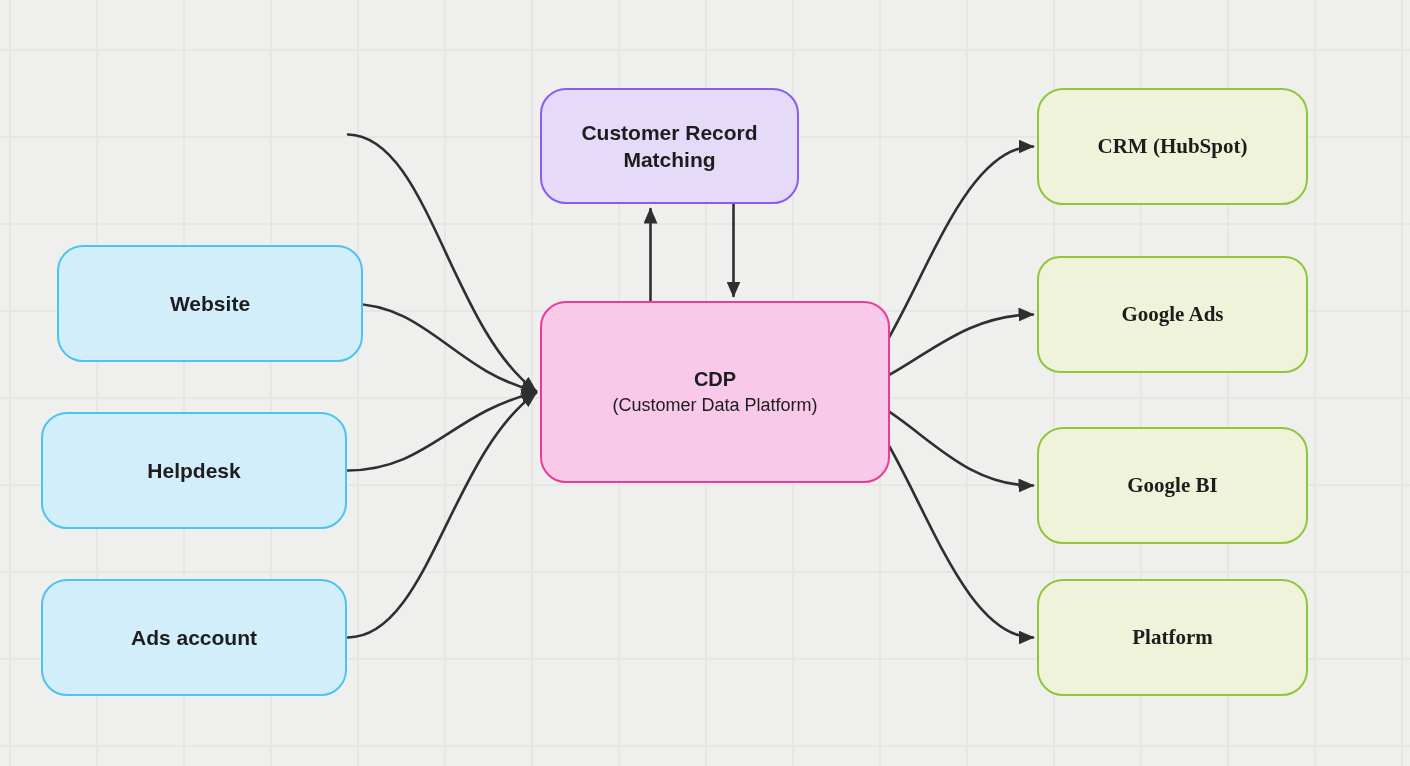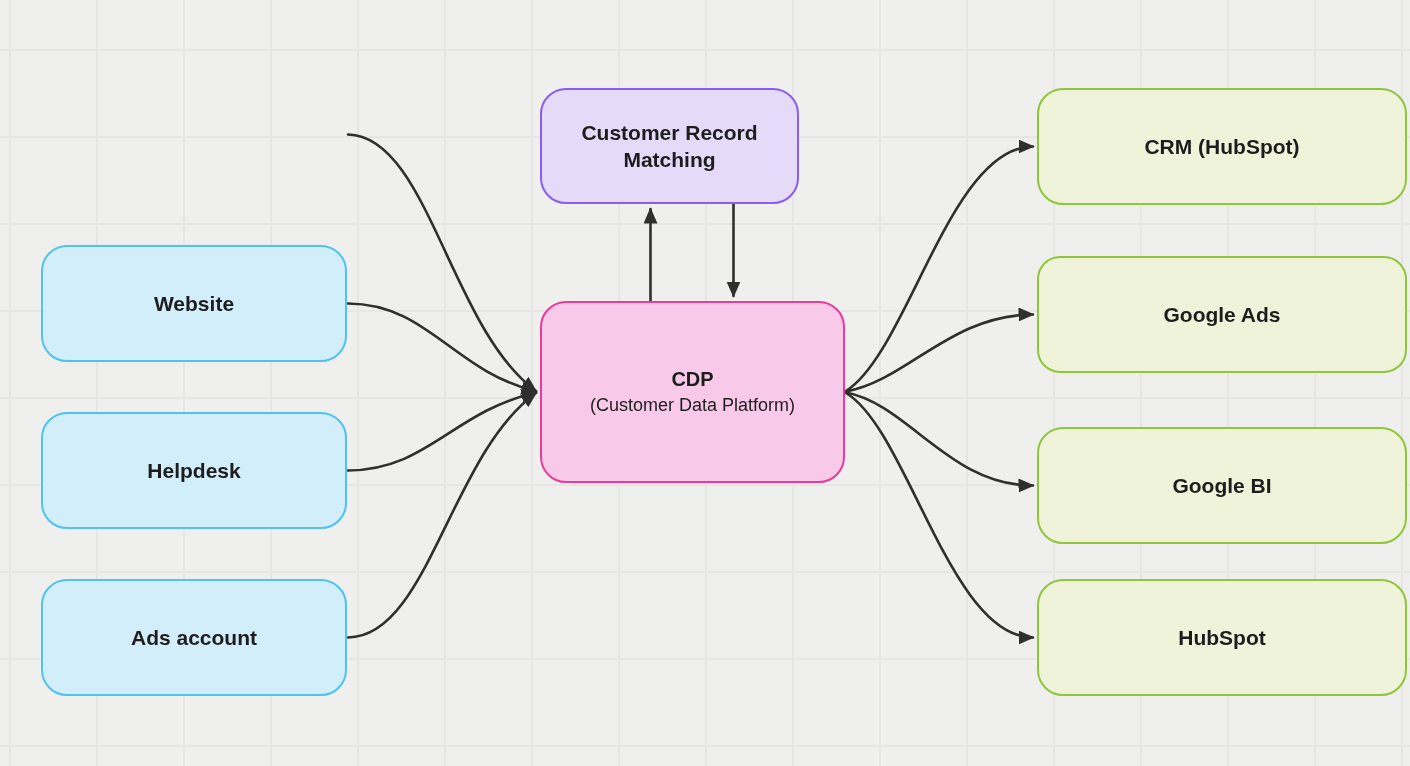--- a/index.html
+++ b/index.html
@@ -51,59 +51,60 @@
   }
 
   .node.source {
     left: 41px;
     width: 306px;
     height: 117px;
     background: #d3eefb;
     border: 2.5px solid #4ec3f0;
   }
   .node.source.n0 { top: 76px; }
-  .node.source.n1 { top: 245px; }
+  .node.source.n1 { top: 245px; margin-left: 16px; }
   .node.source.n2 { top: 412px; }
   .node.source.n3 { top: 579px; }
 
   .node.matching {
     left: 540px;
     top: 88px;
     width: 259px;
     height: 116px;
     background: #e5daf8;
     border: 2.5px solid #8a5cf0;
     padding: 0 38px;
   }
 
   .node.cdp {
     left: 540px;
     top: 301px;
-    width: 305px;
+    width: 350px;
     height: 182px;
     background: #f8c9e9;
     border: 2.5px solid #ea3b9b;
   }
   .node.cdp .title {
     font-size: 20px;
     font-weight: 700;
     line-height: 1.35;
   }
   .node.cdp .subtitle {
     font-size: 18px;
     font-weight: 400;
     line-height: 1.35;
   }
 
   .node.destination {
     left: 1037px;
-    width: 370px;
+    width: 271px;
     height: 117px;
     background: #eef3d9;
     border: 2.5px solid #90c63e;
+    font-family: Liberation Serif, serif;
   }
   .node.destination.n0 { top: 88px; }
   .node.destination.n1 { top: 256px; border-radius: 23px; }
   .node.destination.n2 { top: 427px; }
   .node.destination.n3 { top: 579px; }
 </style>
 </head>
 <body>
 
 <div class="canvas">
@@ -151,16 +152,16 @@
   <div class="node destination n0">
     <span class="label">CRM (HubSpot)</span>
   </div>
   <div class="node destination n1">
     <span class="label">Google Ads</span>
   </div>
   <div class="node destination n2">
     <span class="label">Google BI</span>
   </div>
   <div class="node destination n3">
-    <span class="label">HubSpot</span>
+    <span class="label">Platform</span>
   </div>
 
 </div>
 
 </body></html>

